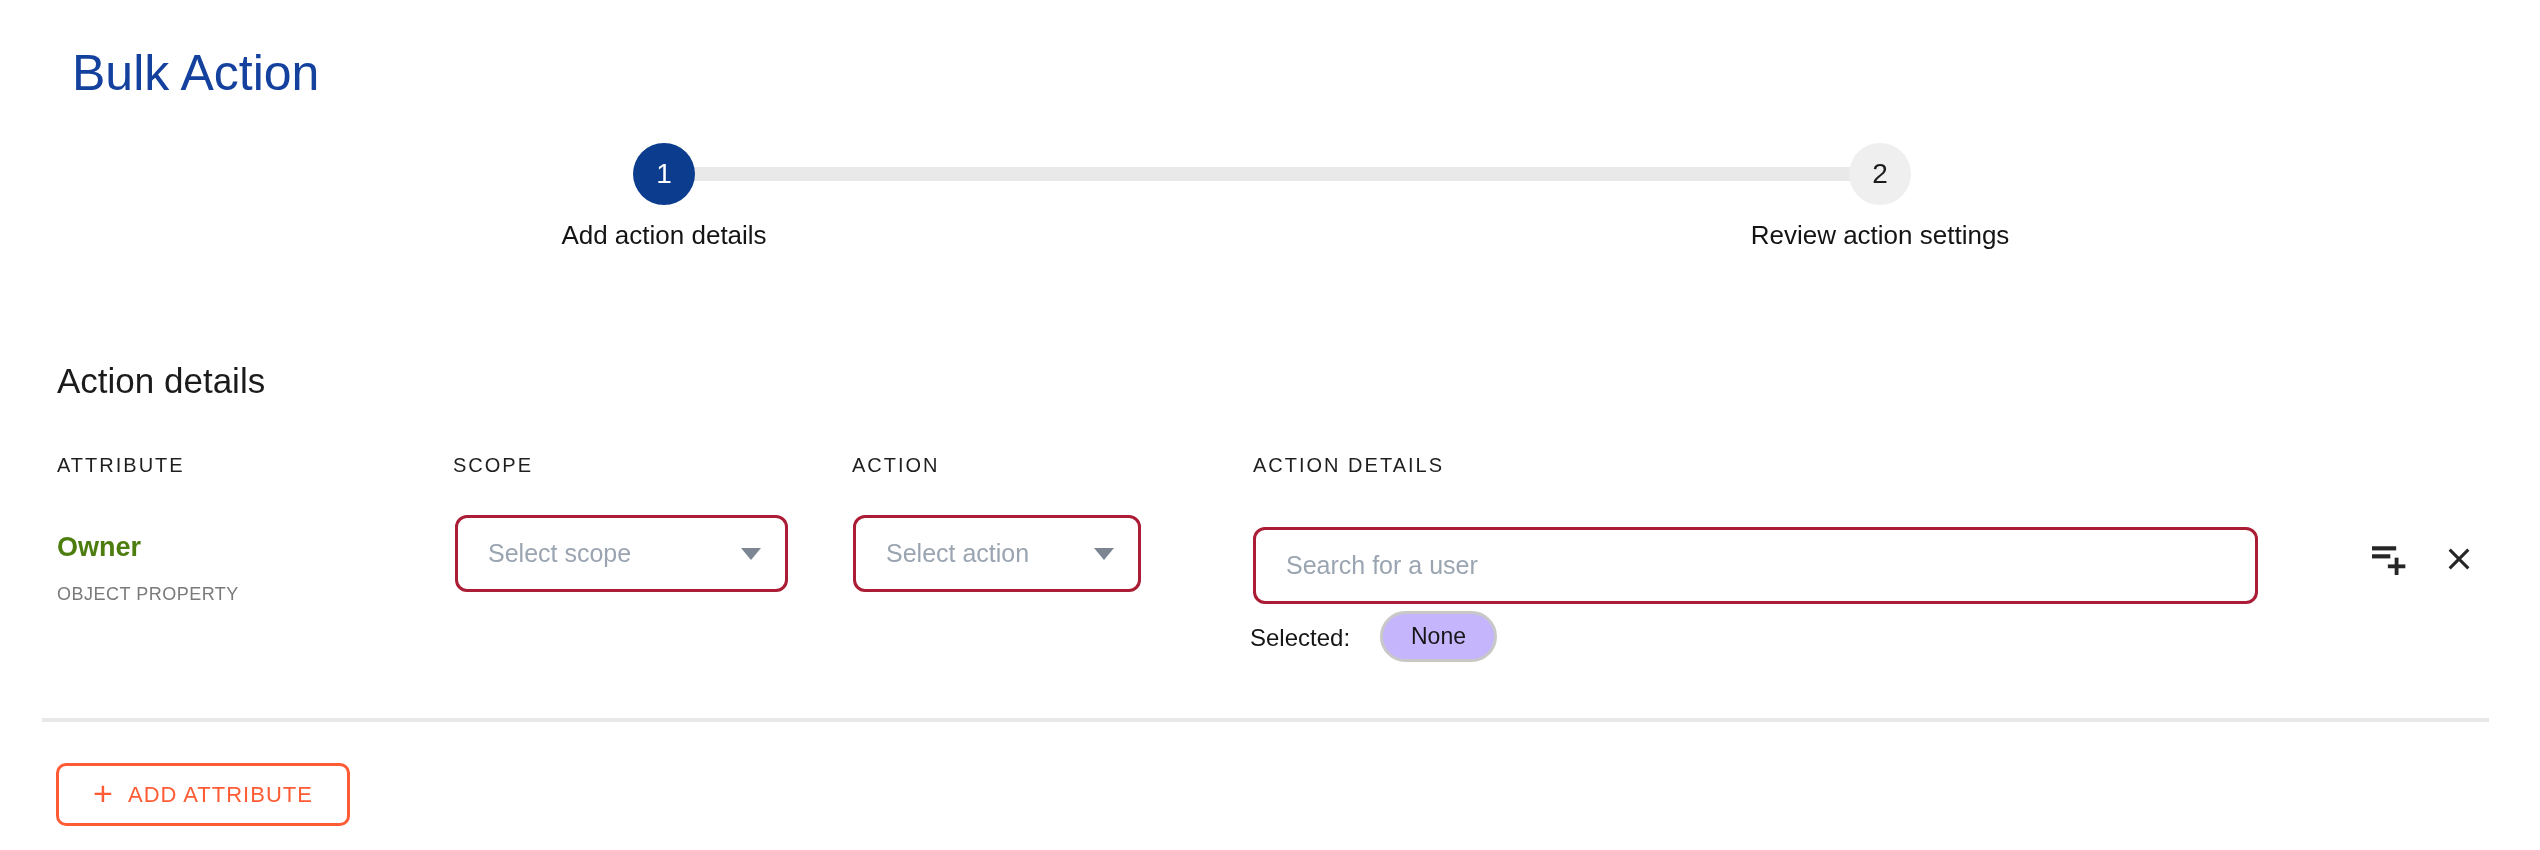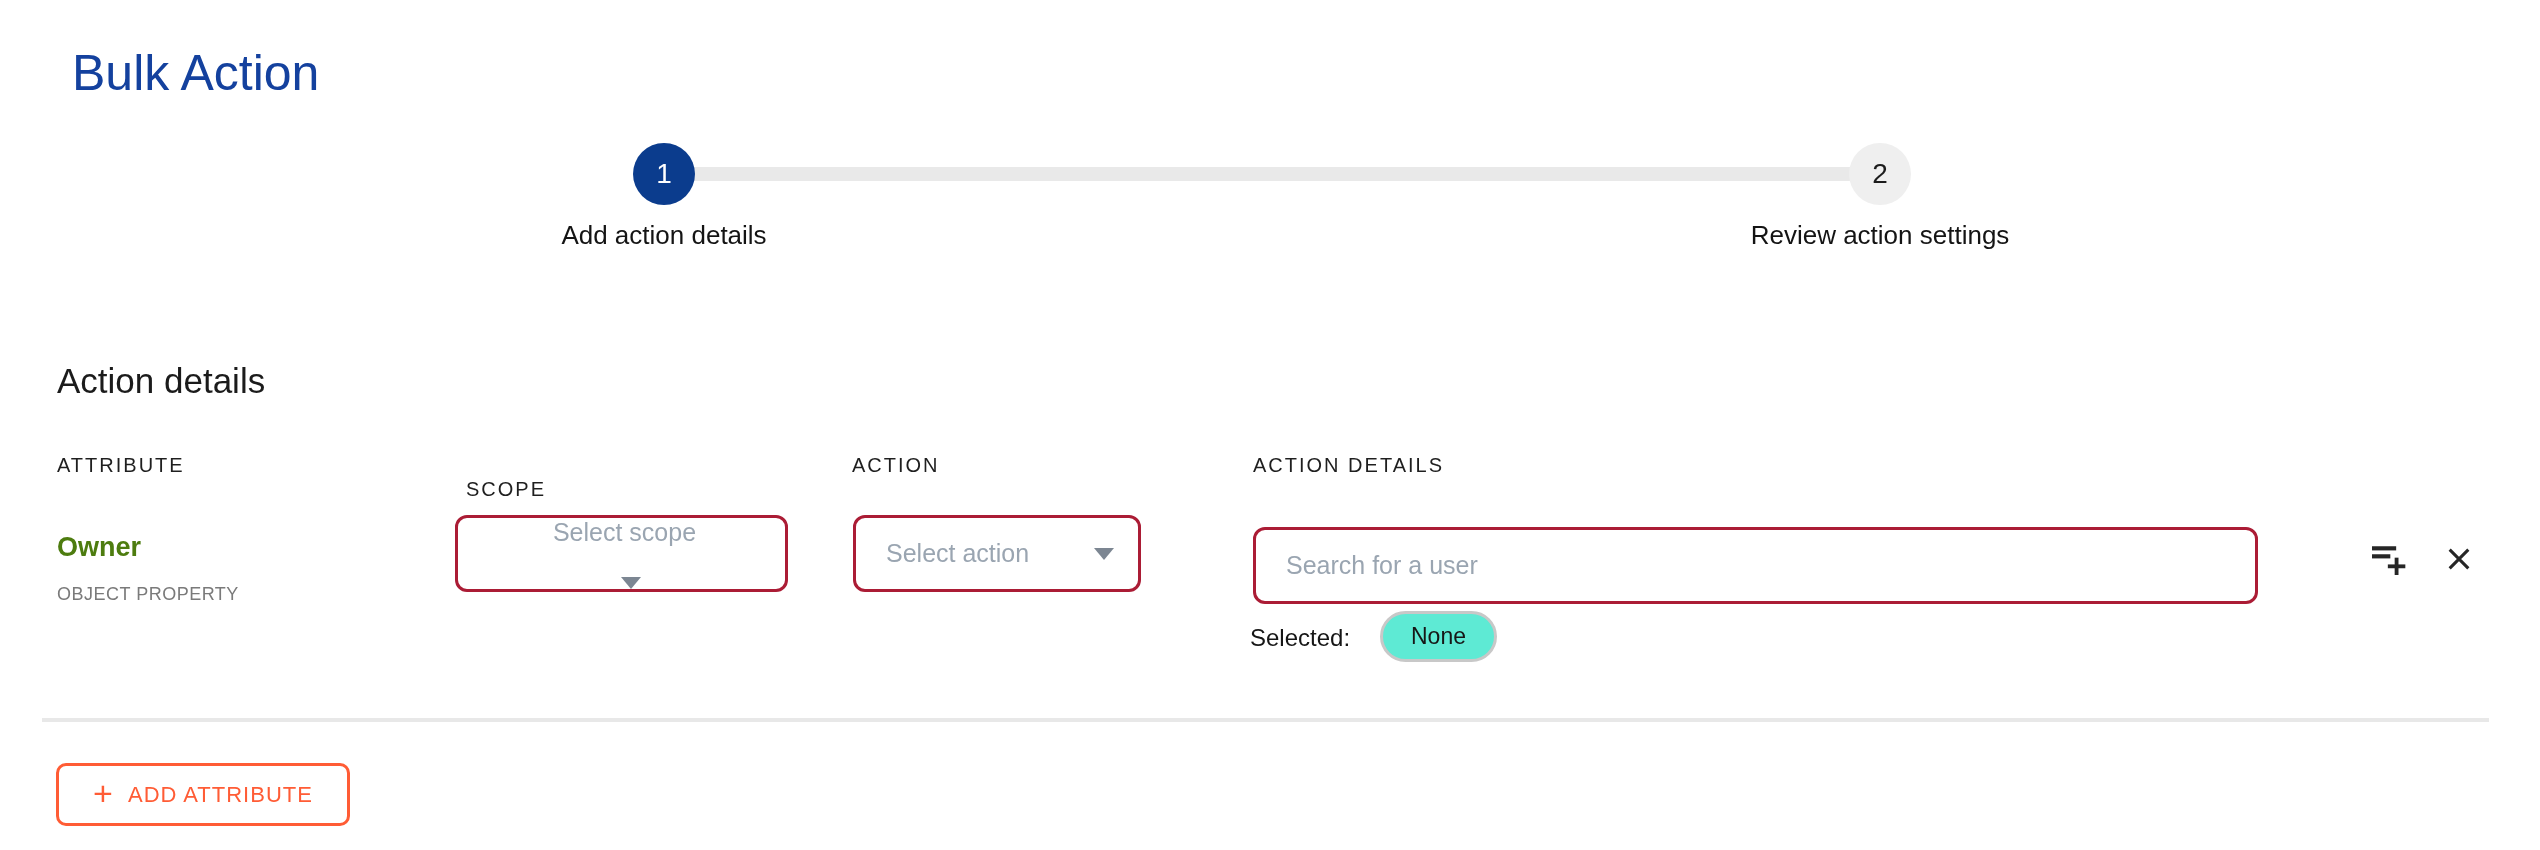--- a/index.html
+++ b/index.html
@@ -53,41 +53,41 @@
     position: absolute; left: 57px; top: 332px;
     font-size: 35px; font-weight: 500; color: #1b1b1b;
   }
 
   .col-header {
     position: absolute; top: 454px;
     font-size: 20px; font-weight: 500; letter-spacing: 2px;
     color: #1f1f1f; white-space: nowrap;
   }
   .col-attribute      { left: 57px;  }
-  .col-scope          { left: 466px; margin-top: 24px; }
+  .col-scope          { left: 453px; }
   .col-action         { left: 852px; }
   .col-action-details { left: 1253px;}
 
   .attr-name {
     position: absolute; left: 57px; top: 532px;
     font-size: 27px; font-weight: 700; color: #4d7c0f;
   }
   .attr-type {
     position: absolute; left: 57px; top: 584px;
     font-size: 18px; color: #7a7a7a; letter-spacing: 0.5px;
   }
 
   .select-box {
     position: absolute; top: 515px; height: 77px;
     border: 3px solid var(--input-border-red, #ab1c35);
     border-radius: 12px; background: #ffffff;
     display: flex; align-items: center; justify-content: space-between;
     padding: 0 24px 0 30px; cursor: pointer;
   }
-  .select-scope  { left: 455px; width: 333px; flex-direction: column; }
+  .select-scope  { left: 455px; width: 333px; }
   .select-action { left: 853px; width: 288px; }
   .placeholder-text {
     font-size: 25px; color: var(--placeholder-gray, #9aa5b1);
     white-space: nowrap; overflow: hidden;
   }
   .caret-down {
     width: 0; height: 0; flex: 0 0 auto; margin-left: 12px;
     border-left: 10px solid transparent;
     border-right: 10px solid transparent;
     border-top: 12px solid #7c8692;
@@ -112,21 +112,21 @@
   .icon-close    { left: 2440px; top: 540px; width: 38px; height: 38px; }
 
   .selected-label {
     position: absolute; left: 1250px; top: 624px;
     font-size: 24px; color: #161616;
   }
   .selected-chip {
     position: absolute; left: 1380px; top: 611px;
     width: 117px; height: 51px;
     border: 3px solid var(--chip-border-gray, #c8c8c8);
-    border-radius: 26px; background: #5eead4;
+    border-radius: 26px; background: #c4b5fd;
     display: flex; align-items: center; justify-content: center;
     font-size: 23px; color: #161616;
   }
 
   .row-divider {
     position: absolute; left: 42px; top: 710px;
     width: 2447px; height: 4px;
     background: var(--divider-gray, #e8e8e8); border: none;
   }
 

